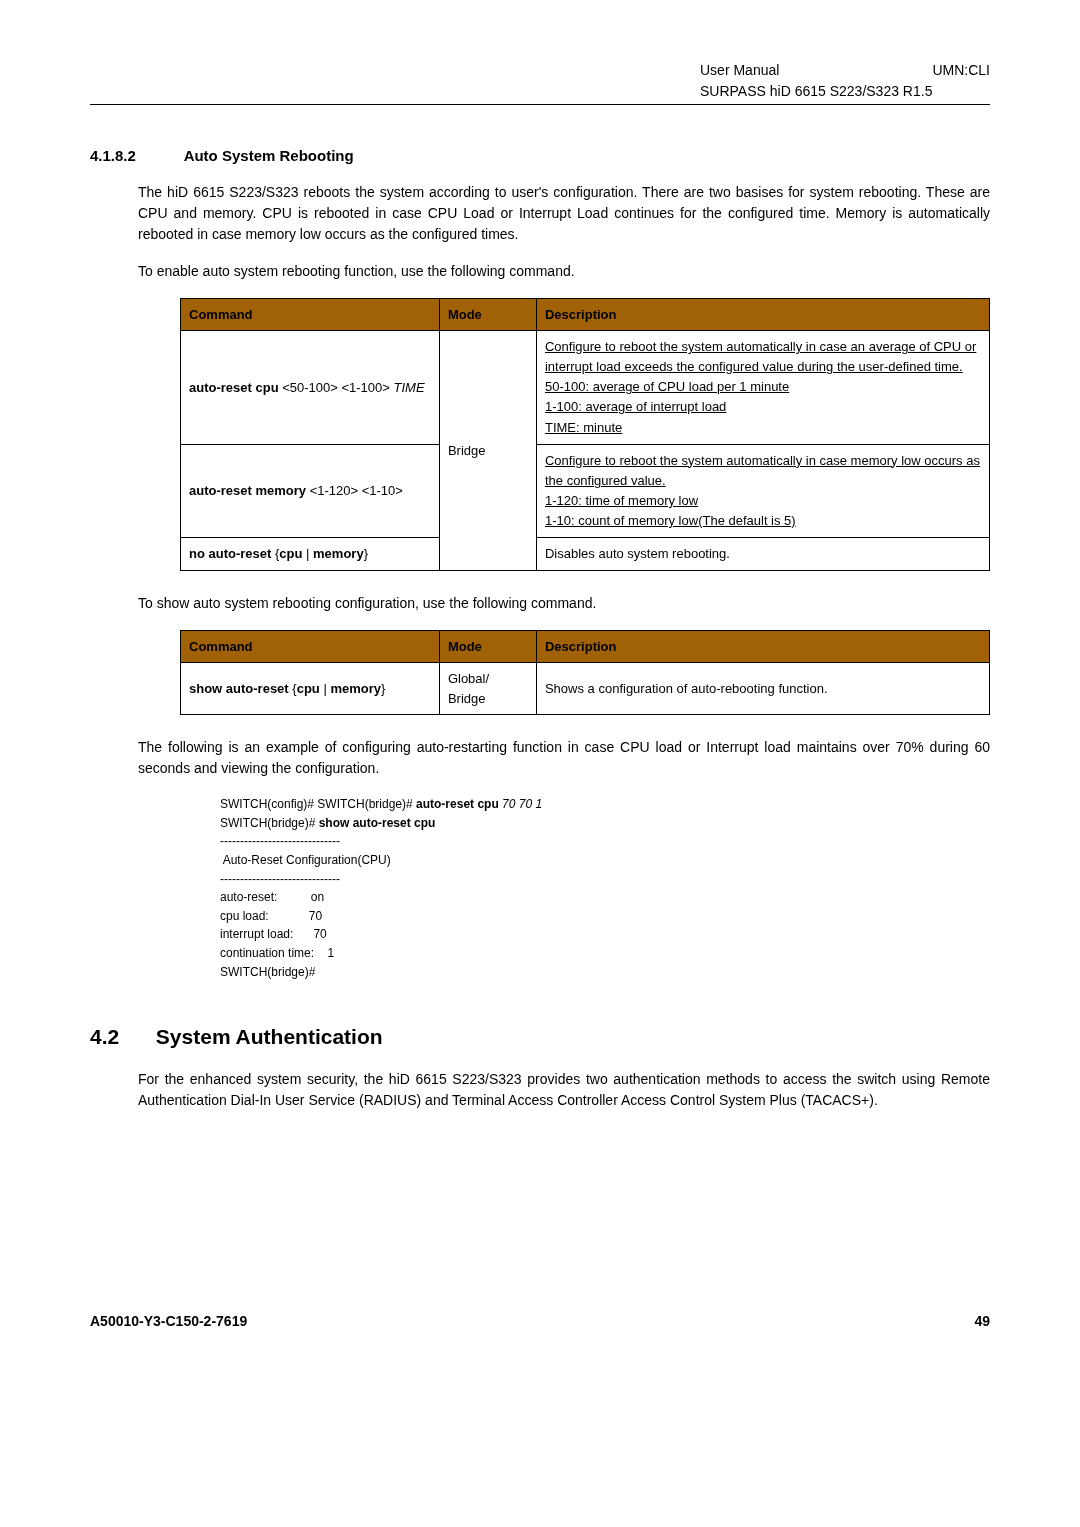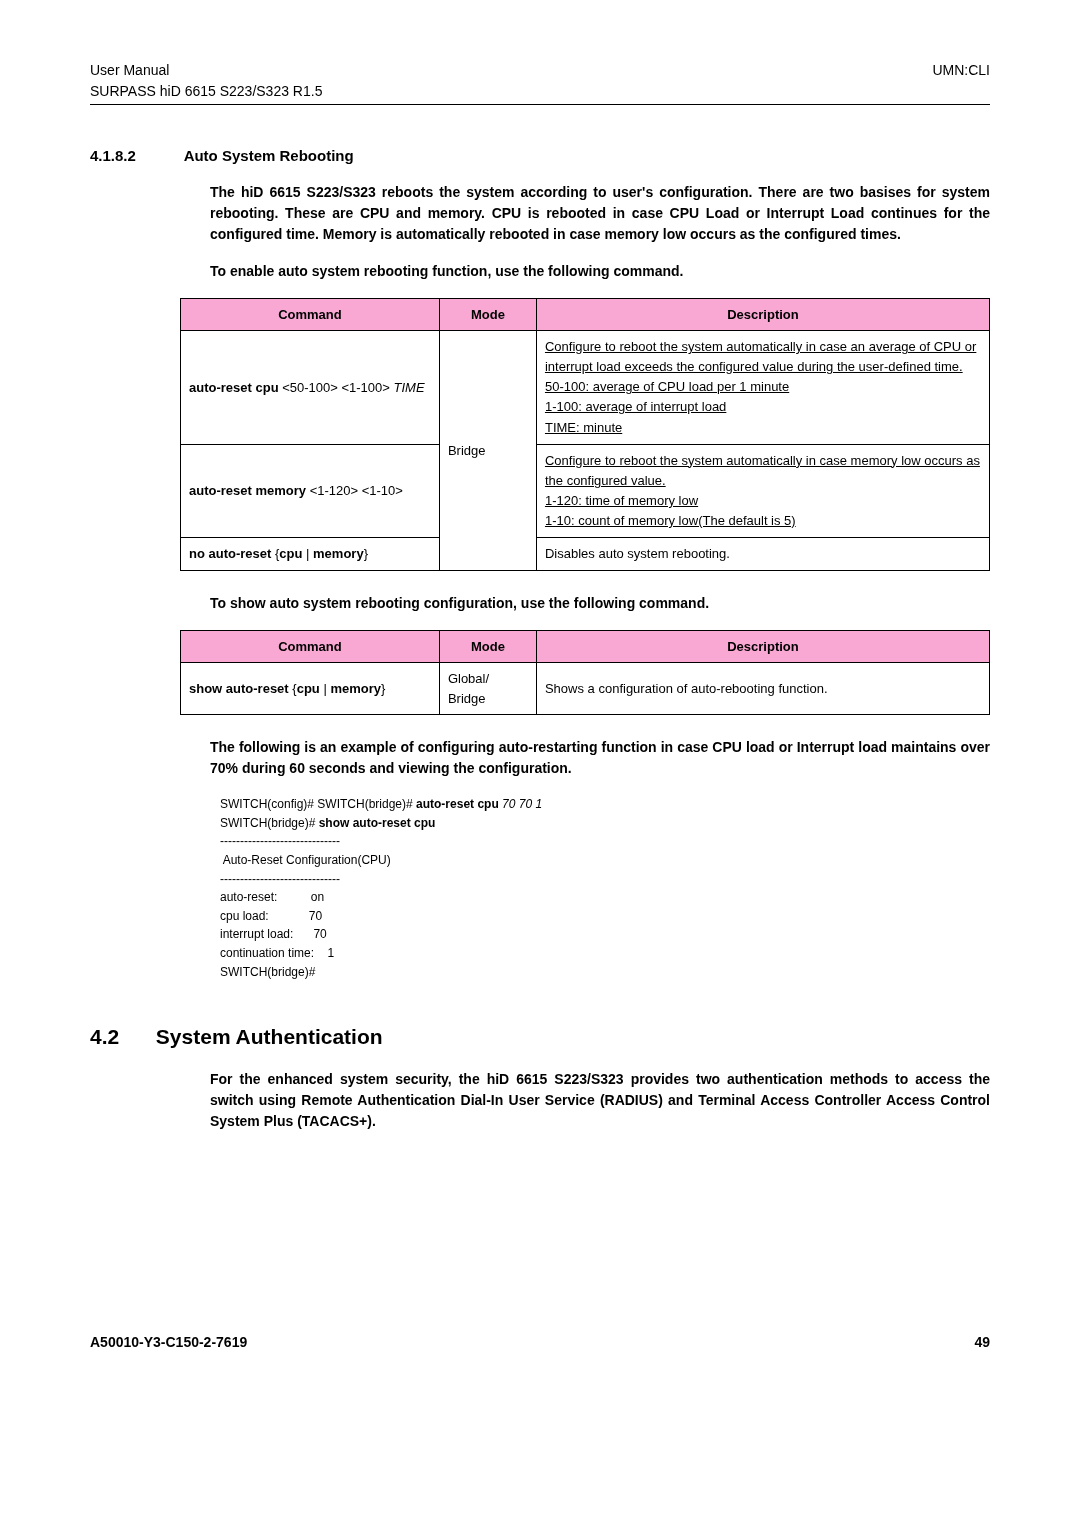--- a/index.html
+++ b/index.html
@@ -7,21 +7,21 @@
     font-family: Arial, Helvetica, sans-serif;
     background: #fff;
     margin: 0;
     padding: 60px 90px 40px 90px;
     color: #000;
     font-size: 14px;
     line-height: 1.5;
   }
   .header {
     display: flex;
-    justify-content: space-between;
+    justify-content: flex-end;
     border-bottom: 1px solid #000;
     padding-bottom: 2px;
     margin-bottom: 40px;
     font-size: 14px;
   }
   .section-num {
     font-weight: bold;
     display: inline-block;
     width: 90px;
     vertical-align: top;
@@ -31,42 +31,41 @@
     font-size: 15px;
     margin-bottom: 14px;
   }
   .h2 {
     font-weight: bold;
     font-size: 21px;
     margin-top: 40px;
     margin-bottom: 16px;
   }
   .indent {
-    margin-left: 120px;
+    margin-left: 48px;
     text-align: justify;
-    font-weight: bold;
   }
   p.indent { margin-top: 0; margin-bottom: 16px; }
   table {
     border-collapse: collapse;
     width: calc(100% - 90px);
     margin-left: 90px;
     margin-bottom: 22px;
     font-size: 13px;
   }
   th, td {
     border: 1px solid #000;
     padding: 6px 8px;
     vertical-align: middle;
     text-align: left;
   }
   th {
-    text-align: center;
+    text-align: left;
     font-weight: bold;
-    background: #f9a8d4;
+    background: #a16207;
   }
   td.center { text-align: left; }
   td.cmd { font-weight: normal; }
   td.cmd strong { font-weight: bold; }
   td.cmd em { font-style: italic; font-weight: normal; }
   .desc-line { display:block; line-height:1.55;text-decoration:underline; }
   pre.code {
     font-family: Liberation Sans, sans-serif;
     font-size: 12px;
     line-height: 1.55;

